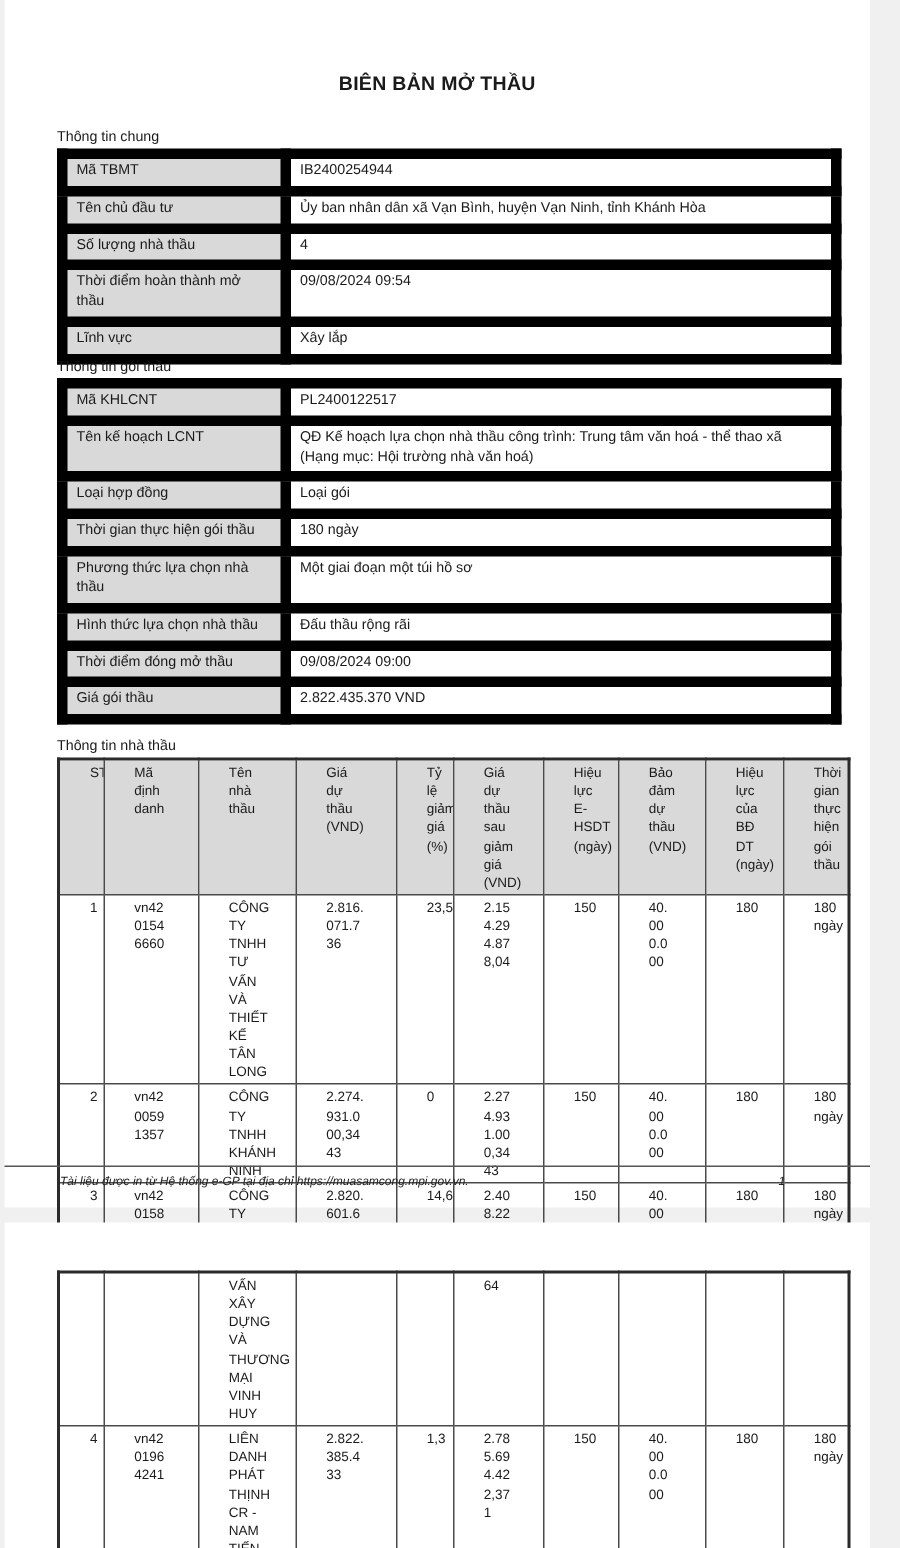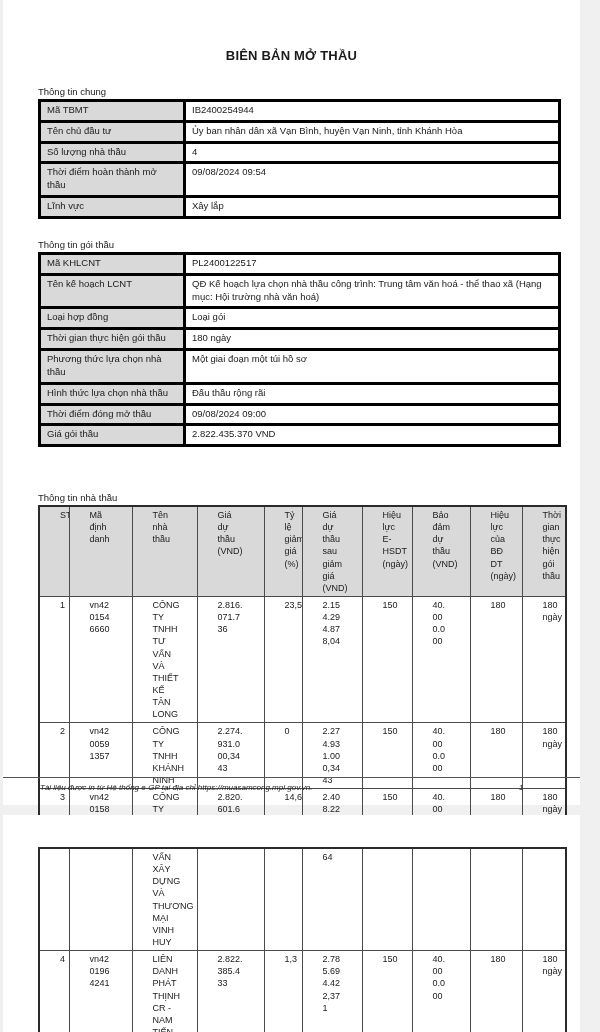--- a/index.html
+++ b/index.html
@@ -14,21 +14,21 @@
   .page2{top:815px;height:219px;}
 
   .doc-title{
     position:absolute;top:48px;left:0;width:100%;
     text-align:center;font-weight:bold;font-size:13px;letter-spacing:.2px;
   }
   .section-heading{position:absolute;left:35px;font-size:9.5px;}
 
   table{border-collapse:collapse;table-layout:fixed;}
   .kv{position:absolute;left:35px;width:523px;font-size:9.5px;border:2px solid #2b2b2b;}
-  .kv td{border:3px solid #000000;padding:2px 6px 3px 6px;vertical-align:top;line-height:1.35;}
+  .kv td{border:7px solid #000000;padding:2px 6px 3px 6px;vertical-align:top;line-height:1.35;}
   .kv td.k{background:#d9d9d9;width:130px;}
 
   .bt{position:absolute;left:35px;width:527px;font-size:9px;border:2px solid #2b2b2b;}
   .bt td,.bt th{border:1px solid #4a4a4a;padding:2px 20px;vertical-align:top;
     line-height:1.35;font-weight:normal;text-align:left;overflow:hidden;}
   .bt th{background:#d9d9d9;}
   .c-brk{word-break:break-all;}
   .c-price{text-align:right;word-break:break-all;}
   .c-pct{text-align:center;}
   tr.h-hdr{height:84px;} tr.h-r1{height:76px;} tr.h-r2{height:62px;} tr.h-r3{height:36px;}

